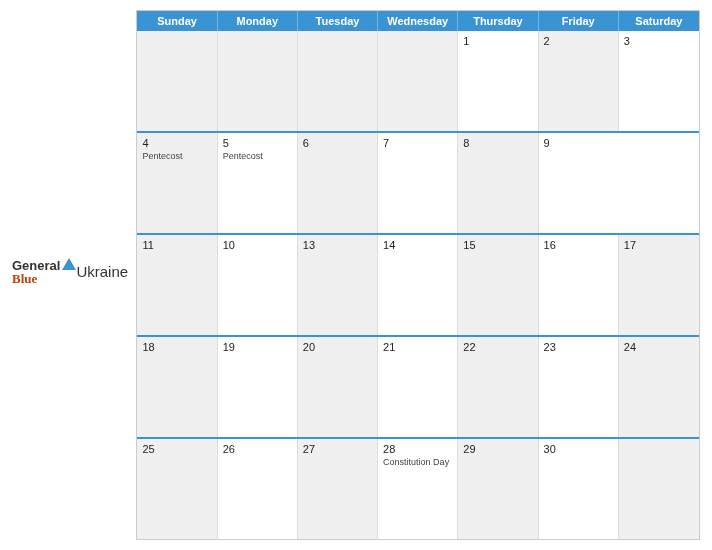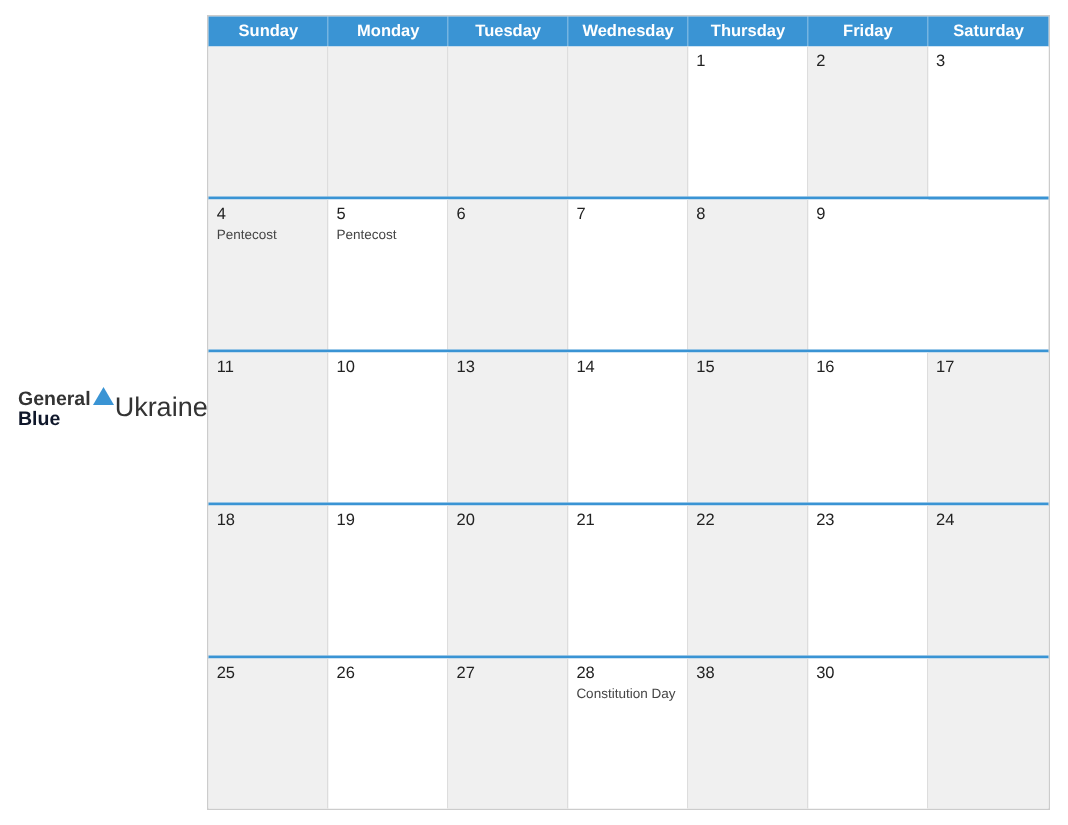--- a/index.html
+++ b/index.html
@@ -37,22 +37,23 @@
     .logo-text-general {
       font-size: 13px;
       font-weight: bold;
       color: #333;
       line-height: 1;
     }
 
     .logo-text-blue {
       font-size: 13px;
       font-weight: bold;
-      color: #0f172a;
+      color: #c2410c;
       line-height: 1;
+      font-family: Liberation Serif, serif;
     }
 
     .logo-triangle {
       width: 0;
       height: 0;
       border-left: 7px solid transparent;
       border-right: 7px solid transparent;
       border-bottom: 12px solid #3a94d4;
       margin-left: 2px;
       margin-bottom: 2px;
@@ -70,23 +71,23 @@
 
     .title {
       font-size: 28px;
       font-weight: 400;
       color: #222;
       text-align: center;
       flex: 1;
     }
 
     .country {
-      font-size: 18px;
+      font-size: 15px;
       color: #333;
-      text-align: center;
+      text-align: left;
       min-width: 60px;
     }
 
     
     .calendar {
       flex: 1;
       display: flex;
       flex-direction: column;
       border: 1px solid #ccc;
     }
@@ -291,21 +292,21 @@
           <span class="day-number">26</span>
         </div>
         <div class="day-cell shaded">
           <span class="day-number">27</span>
         </div>
         <div class="day-cell">
           <span class="day-number">28</span>
           <span class="day-event">Constitution Day</span>
         </div>
         <div class="day-cell shaded">
-          <span class="day-number">38</span>
+          <span class="day-number">29</span>
         </div>
         <div class="day-cell">
           <span class="day-number">30</span>
         </div>
         <div class="day-cell empty shaded"></div>
       </div>
 
     </div>
   </div>
 </div>

